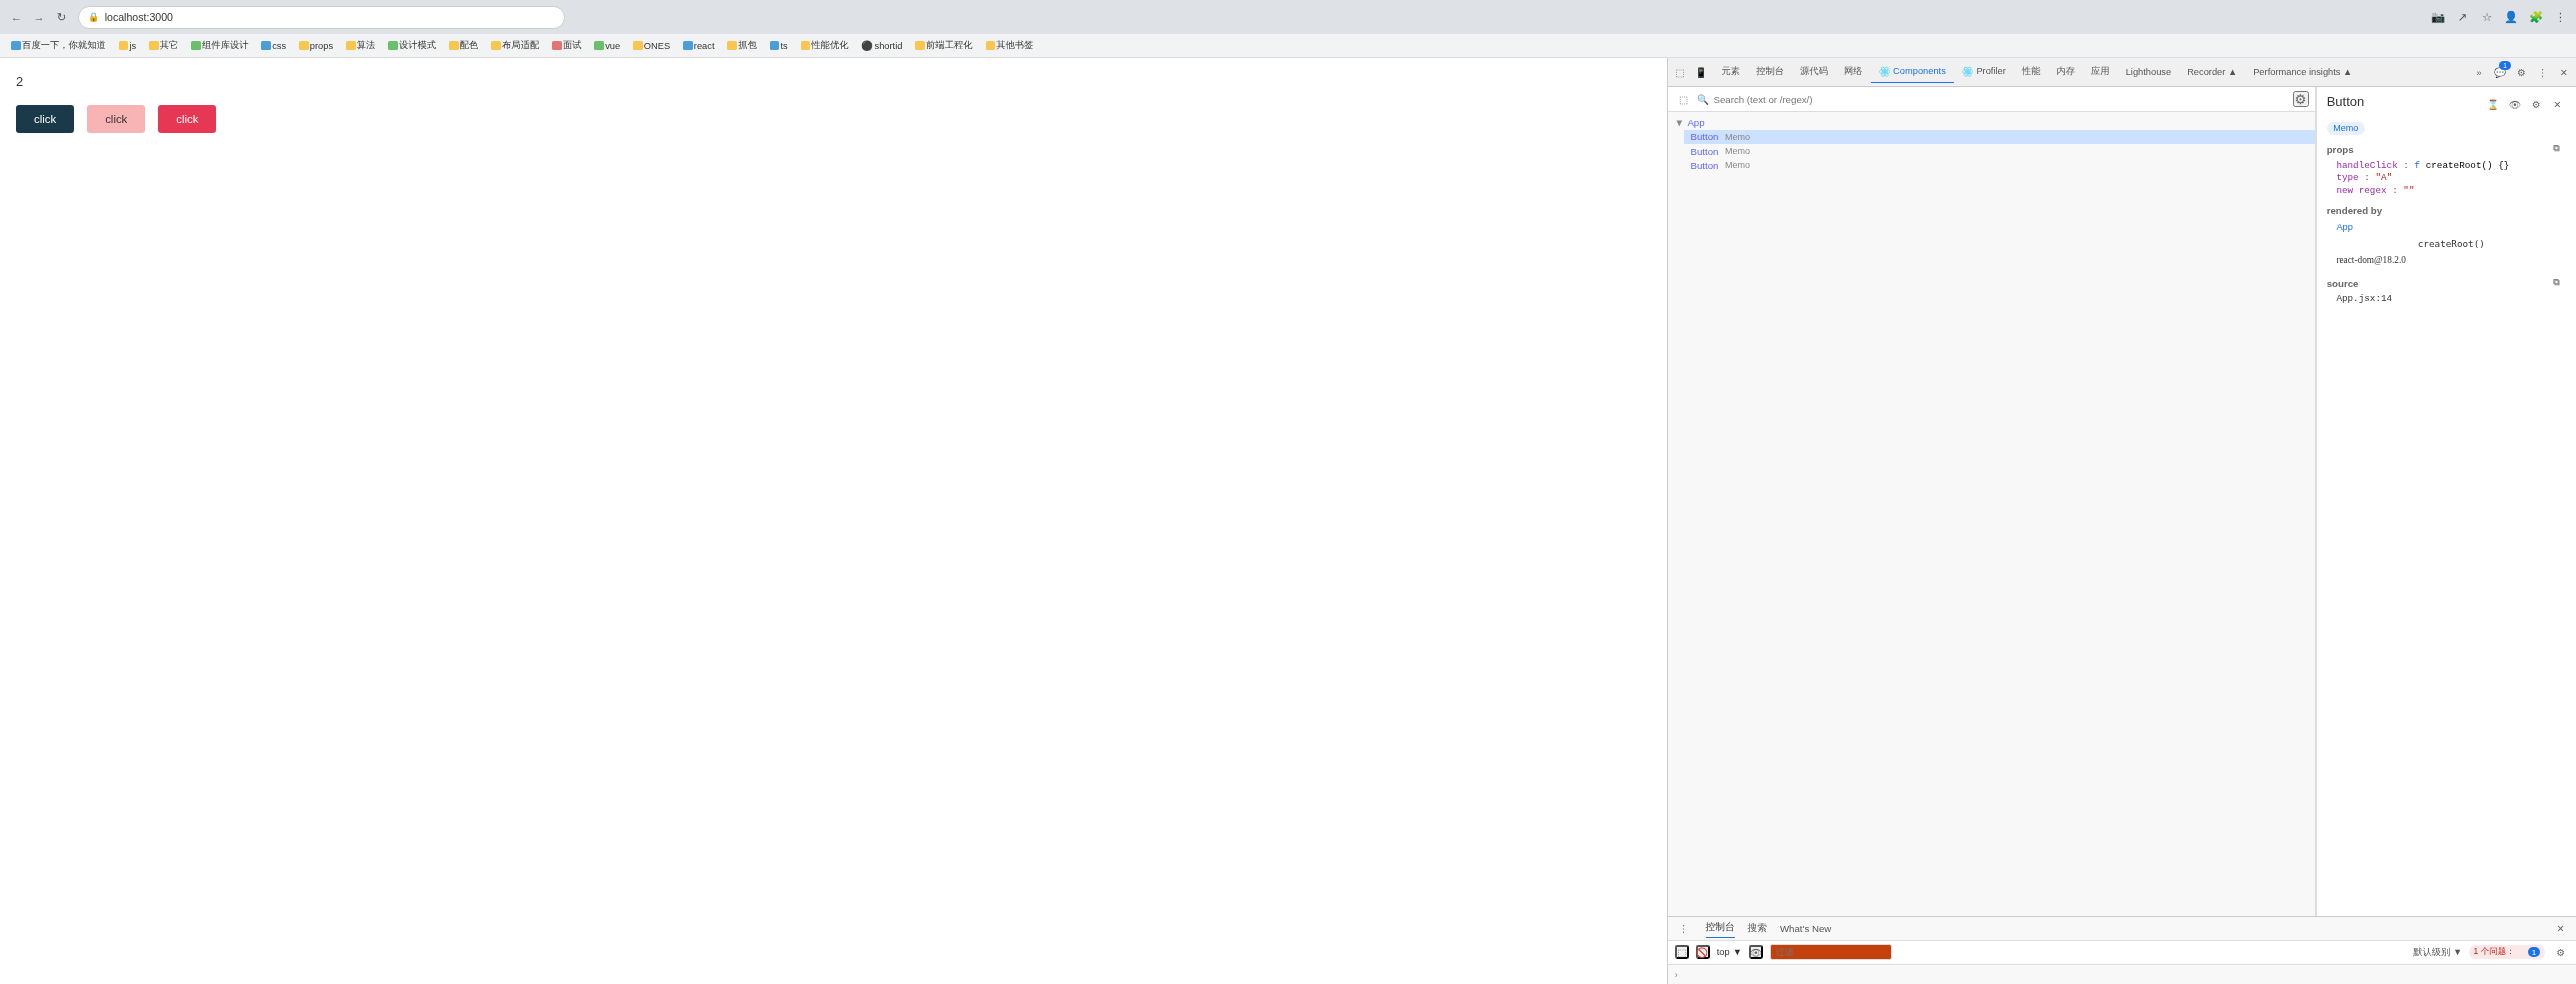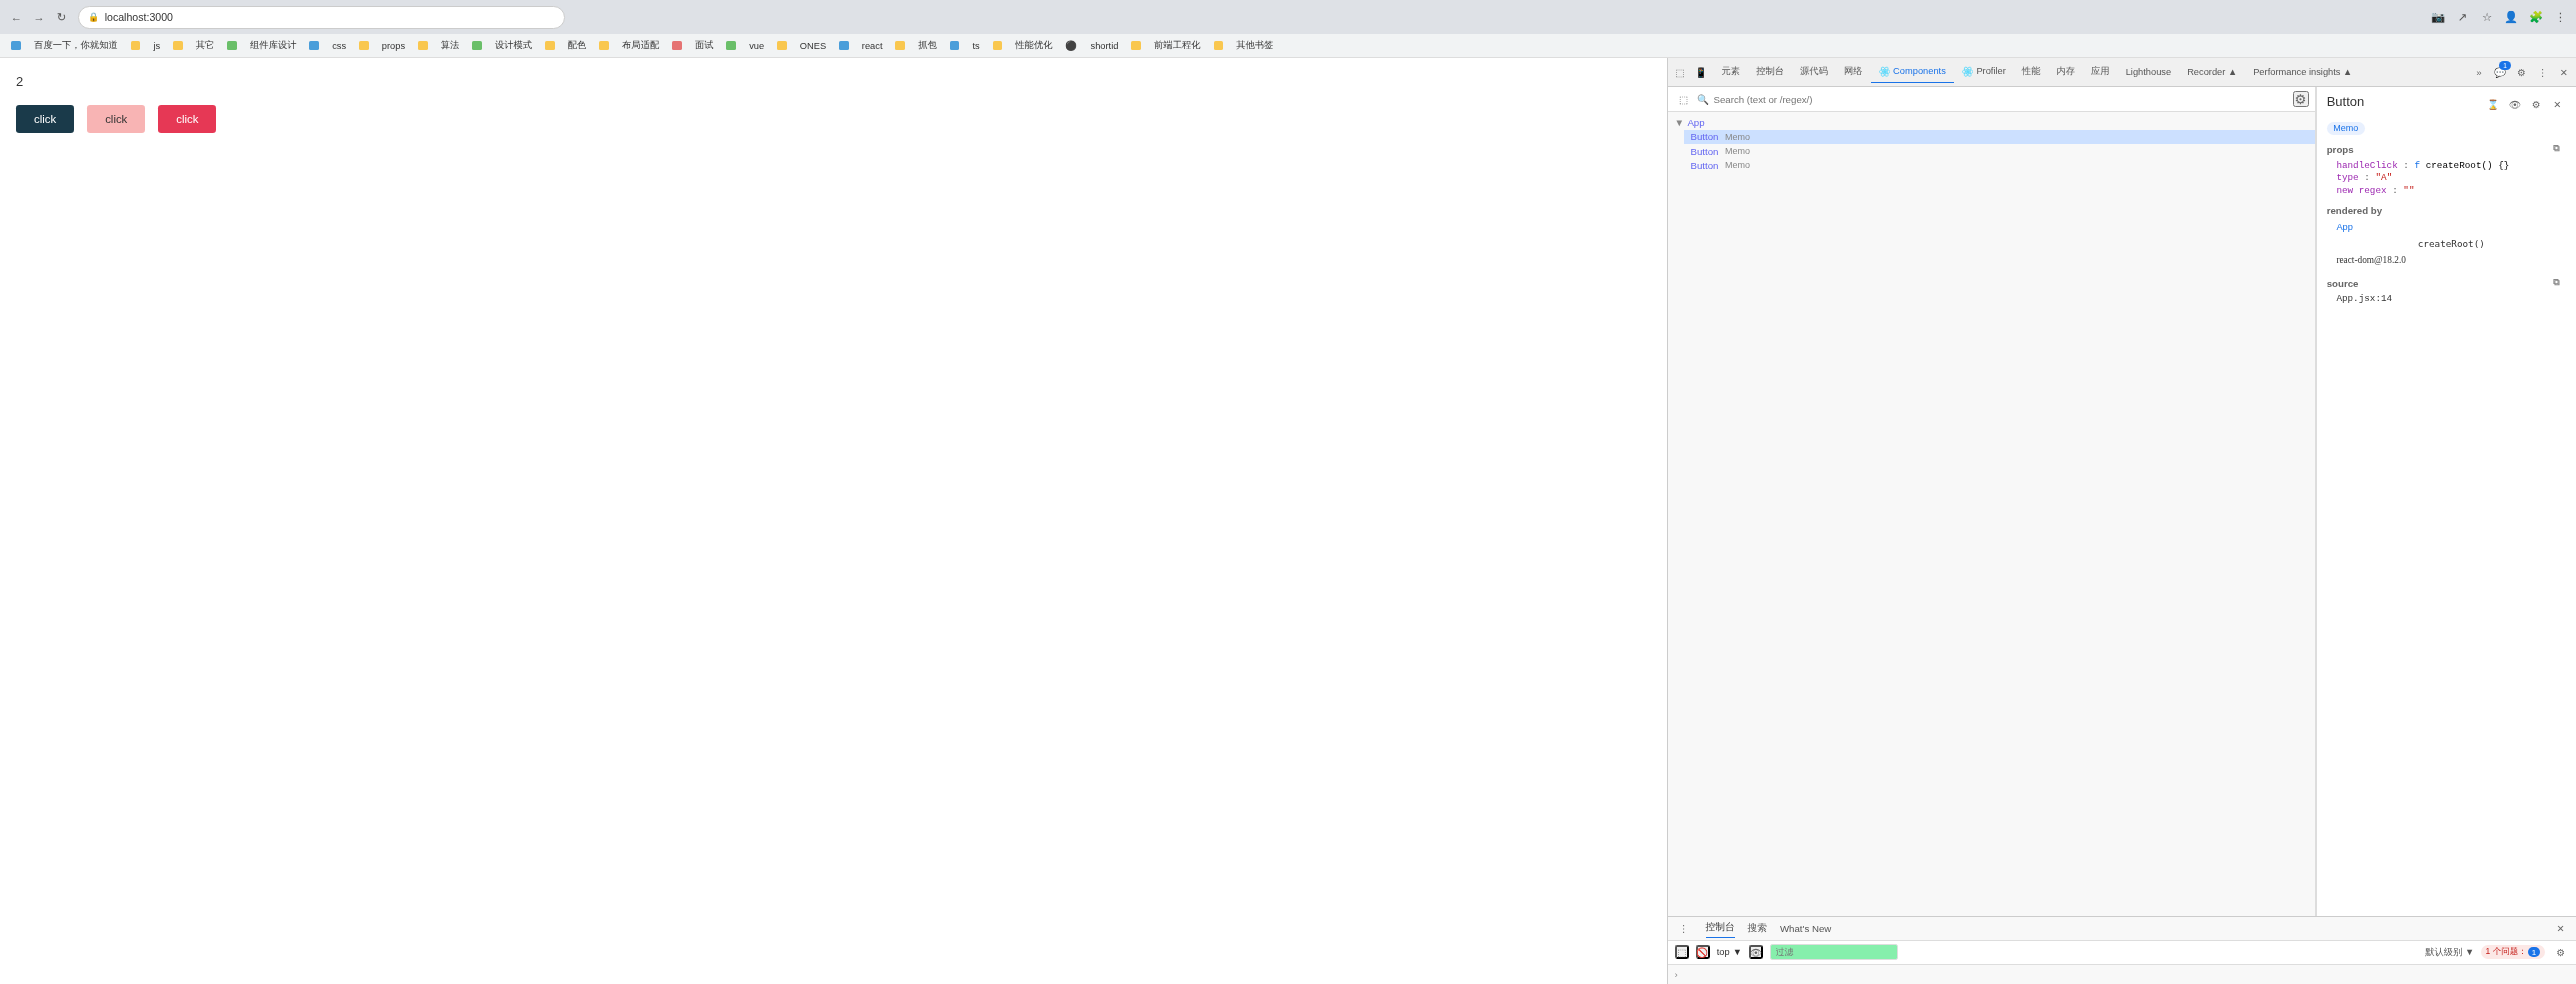--- a/index.html
+++ b/index.html
@@ -9,21 +9,21 @@
     .browser-chrome { background: #dee1e6; height: 34px; display: flex; align-items: center; padding: 0 6.5px; gap: 6.5px; }
     .nav-buttons { display: flex; gap: 3.2px; }
     .nav-btn { width: 19.5px; height: 19.5px; border: none; background: transparent; border-radius: 50%; cursor: pointer; display: flex; align-items: center; justify-content: center; font-size: 11.4px; color: #555; }
     .address-bar { flex: 1; height: 23px; border-radius: 11.4px; background: white; border: 0.8px solid #ccc; display: flex; align-items: center; padding: 0 9.7px; gap: 4.9px; font-size: 10.6px; color: #333; max-width: 487px; }
     .address-bar .lock-icon { color: #555; font-size: 9px; }
     .toolbar-icons { display: flex; gap: 6.5px; margin-left: auto; align-items: center; }
     .toolbar-icon { width: 18px; height: 18px; display: flex; align-items: center; justify-content: center; cursor: pointer; color: #555; font-size: 11.4px; border-radius: 3.2px; }
 
     
     .bookmarks-bar { background: #f1f3f4; height: 24px; display: flex; align-items: center; padding: 0 6.5px; gap: 3.2px; border-bottom: 0.8px solid #ddd; overflow: hidden; }
-    .bookmark-item { display: flex; align-items: center; gap: 13px; padding: 1.6px 4.9px; border-radius: 3.2px; cursor: pointer; white-space: nowrap; font-size: 9.3px; color: #333; text-align: right; }
+    .bookmark-item { display: flex; align-items: center; gap: 1px; padding: 1.6px 4.9px; border-radius: 3.2px; cursor: pointer; white-space: nowrap; font-size: 9.3px; color: #333; text-align: right; }
     .bookmark-folder { width: 9.7px; height: 9.7px; background: #f9c74f; border-radius: 1.6px; flex-shrink: 0; }
 
     
     .main-layout { display: flex; height: calc(100vh - 58px); }
 
     
     .page-content { flex: 1; background: white; padding: 16px; min-width: 0; }
     .page-number { font-size: 13px; color: #333; margin-bottom: 16px; }
     .button-row { display: flex; gap: 13px; flex-wrap: wrap; }
     .btn-dark { background: #1a3a4a; color: white; border: none; padding: 8px 18px; border-radius: 3.2px; font-size: 11.4px; cursor: pointer; }
@@ -76,25 +76,25 @@
     .source-val { font-family: 'Courier New', monospace; font-size: 9.3px; color: #333; padding-left: 9.7px; }
     .copy-btn { width: 13px; height: 13px; cursor: pointer; color: #888; font-size: 9px; }
 
     
     .devtools-console { border-top: 0.8px solid #ccc; background: #f8f8f8; }
     .console-tabs { display: flex; align-items: center; height: 24px; border-bottom: 0.8px solid #ddd; padding: 0 6.5px; gap: 13px; }
     .console-tab { font-size: 9.7px; color: #555; cursor: pointer; padding: 3.2px 0; }
     .console-tab.active { color: #333; border-bottom: 1.6px solid #1a73e8; }
     .console-toolbar { display: flex; align-items: center; height: 24px; padding: 0 6.5px; gap: 6.5px; border-bottom: 0.8px solid #ddd; background: white; }
     .console-toolbar-btn { width: 14.6px; height: 14.6px; display: flex; align-items: center; justify-content: center; cursor: pointer; color: #666; font-size: 9.7px; border-radius: 2.4px; }
-    .filter-input { border: 0.8px solid #ddd; border-radius: 2.4px; padding: 1.6px 4.9px; font-size: 9px; background: #86efac; outline: none; }
+    .filter-input { border: 0.8px solid #ddd; border-radius: 2.4px; padding: 1.6px 4.9px; font-size: 9px; background: #c2410c; outline: none; font-family: Liberation Serif, serif; }
     .console-right { margin-left: auto; display: flex; align-items: center; gap: 6.5px; font-size: 9.3px; color: #555; }
     .console-body { padding: 3.2px 6.5px; height: 19.5px; display: flex; align-items: center; }
     .console-prompt { color: #888; font-size: 9.7px; }
-    .issue-badge { background: #fce8e6; color: #c41a16; border-radius: 8px; padding: 0.8px 4.9px; font-size: 8.5px; display: flex; align-items: center; gap: 1px; }
+    .issue-badge { background: #fce8e6; color: #c41a16; border-radius: 8px; padding: 0.8px 4.9px; font-size: 8.5px; display: flex; align-items: center; gap: 13px; }
   </style>
 </head>
 <body>
 
 <div class="browser-chrome">
   <div class="nav-buttons">
     <button class="nav-btn">←</button>
     <button class="nav-btn">→</button>
     <button class="nav-btn">↻</button>
   </div>

